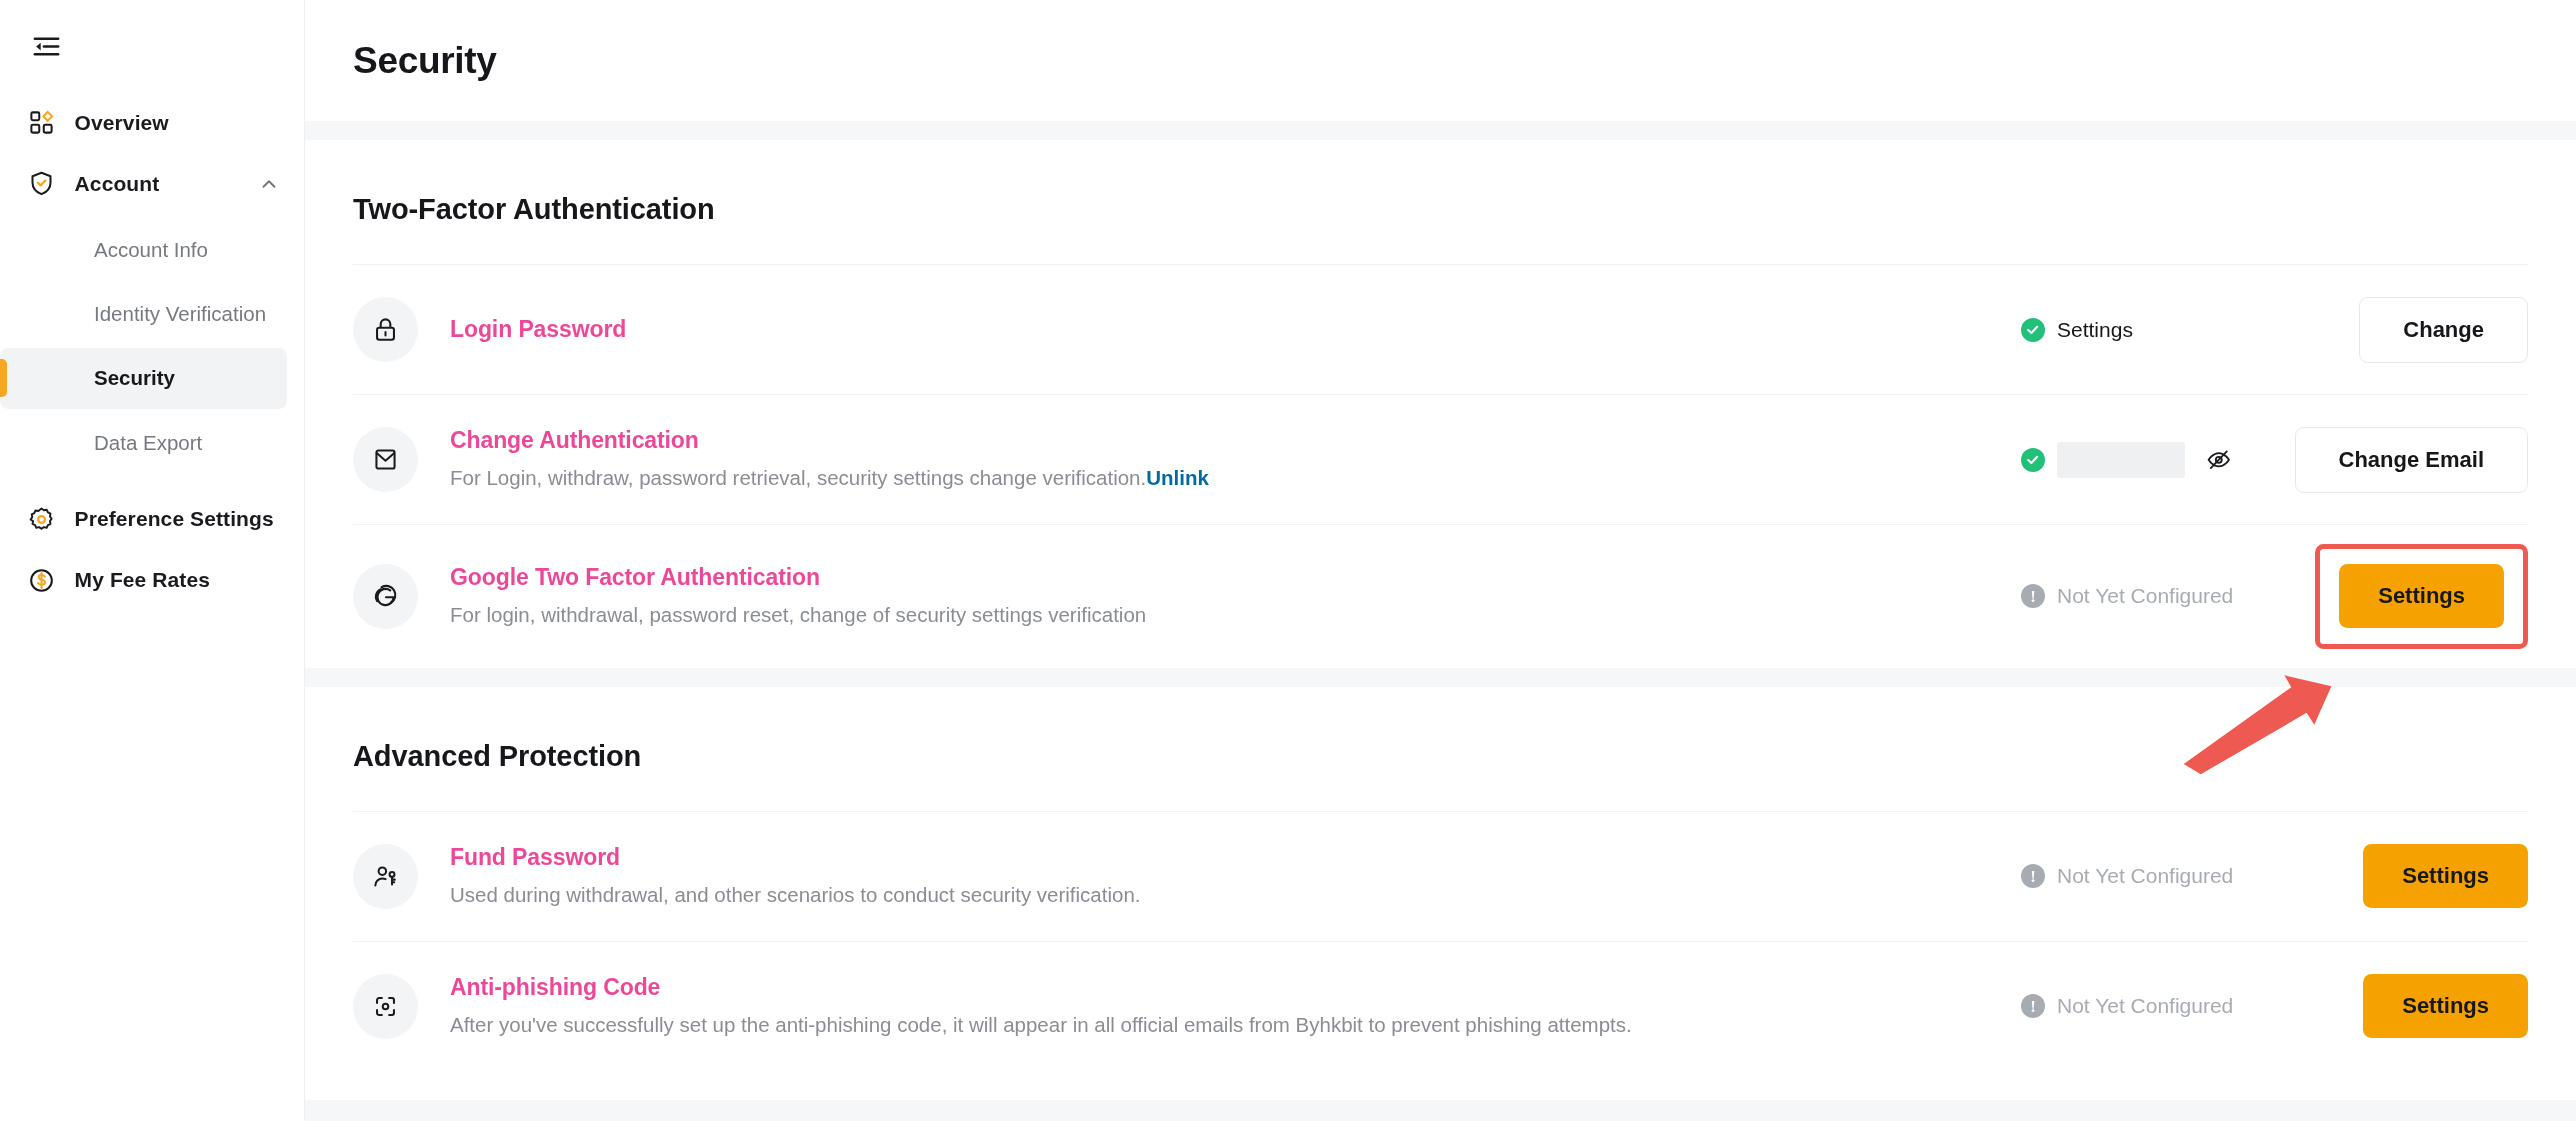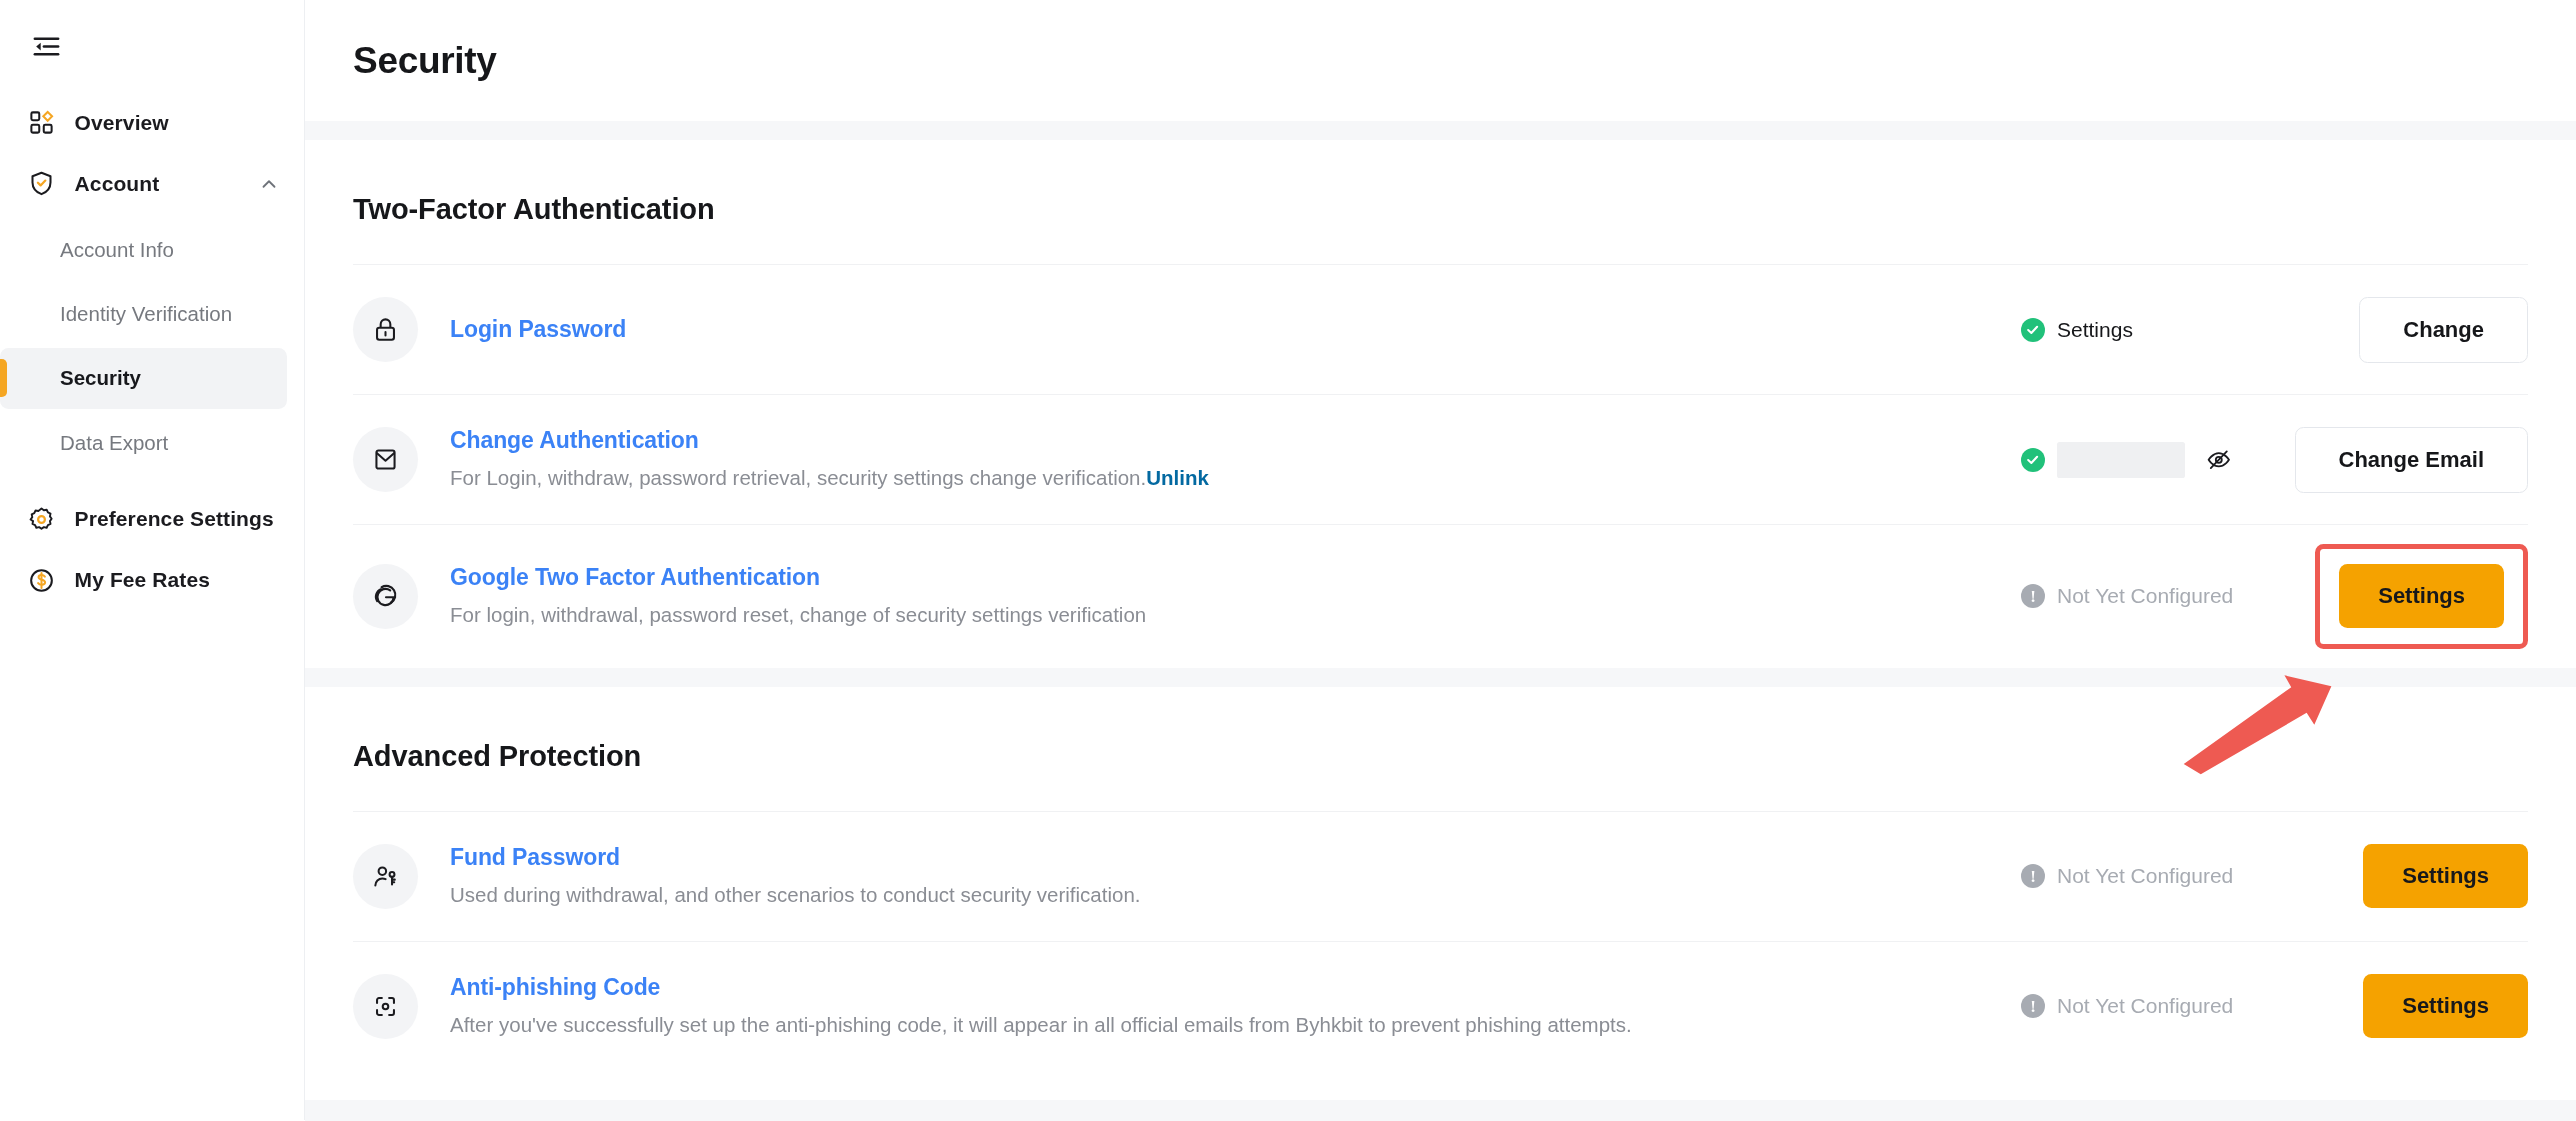--- a/index.html
+++ b/index.html
@@ -59,21 +59,21 @@
   .nav-row .chev {
     margin-left: auto;
     display: flex; align-items: center; justify-content: center;
     width: 25.6px; height: 25.6px;
   }
   .subnav { margin-top: 5.1px; }
   .sub-row {
     height: 61px;
     display: flex;
     align-items: center;
-    padding-left: 60px;
+    padding-left: 94px;
     margin: 3.4px 17px 3.4px 0;
     border-radius: 8.5px;
     cursor: pointer;
     position: relative;
   }
   .sub-row .sub-label {
     font-size: 20.5px;
     color: #76797f;
     white-space: nowrap;
   }
@@ -154,21 +154,21 @@
     margin-left: 32px;
     display: flex;
     flex-direction: column;
     justify-content: center;
     flex: 1 1 auto;
     min-width: 0;
   }
   .row-title {
     font-size: 23px;
     font-weight: bold;
-    color: #3b82f6;
+    color: #ec4899;
     letter-spacing: -0.1px;
     line-height: 1.2;
   }
   .row-desc {
     font-size: 20.5px;
     color: #8a8d94;
     margin-top: 10.2px;
     line-height: 1.3;
     white-space: nowrap;
   }

